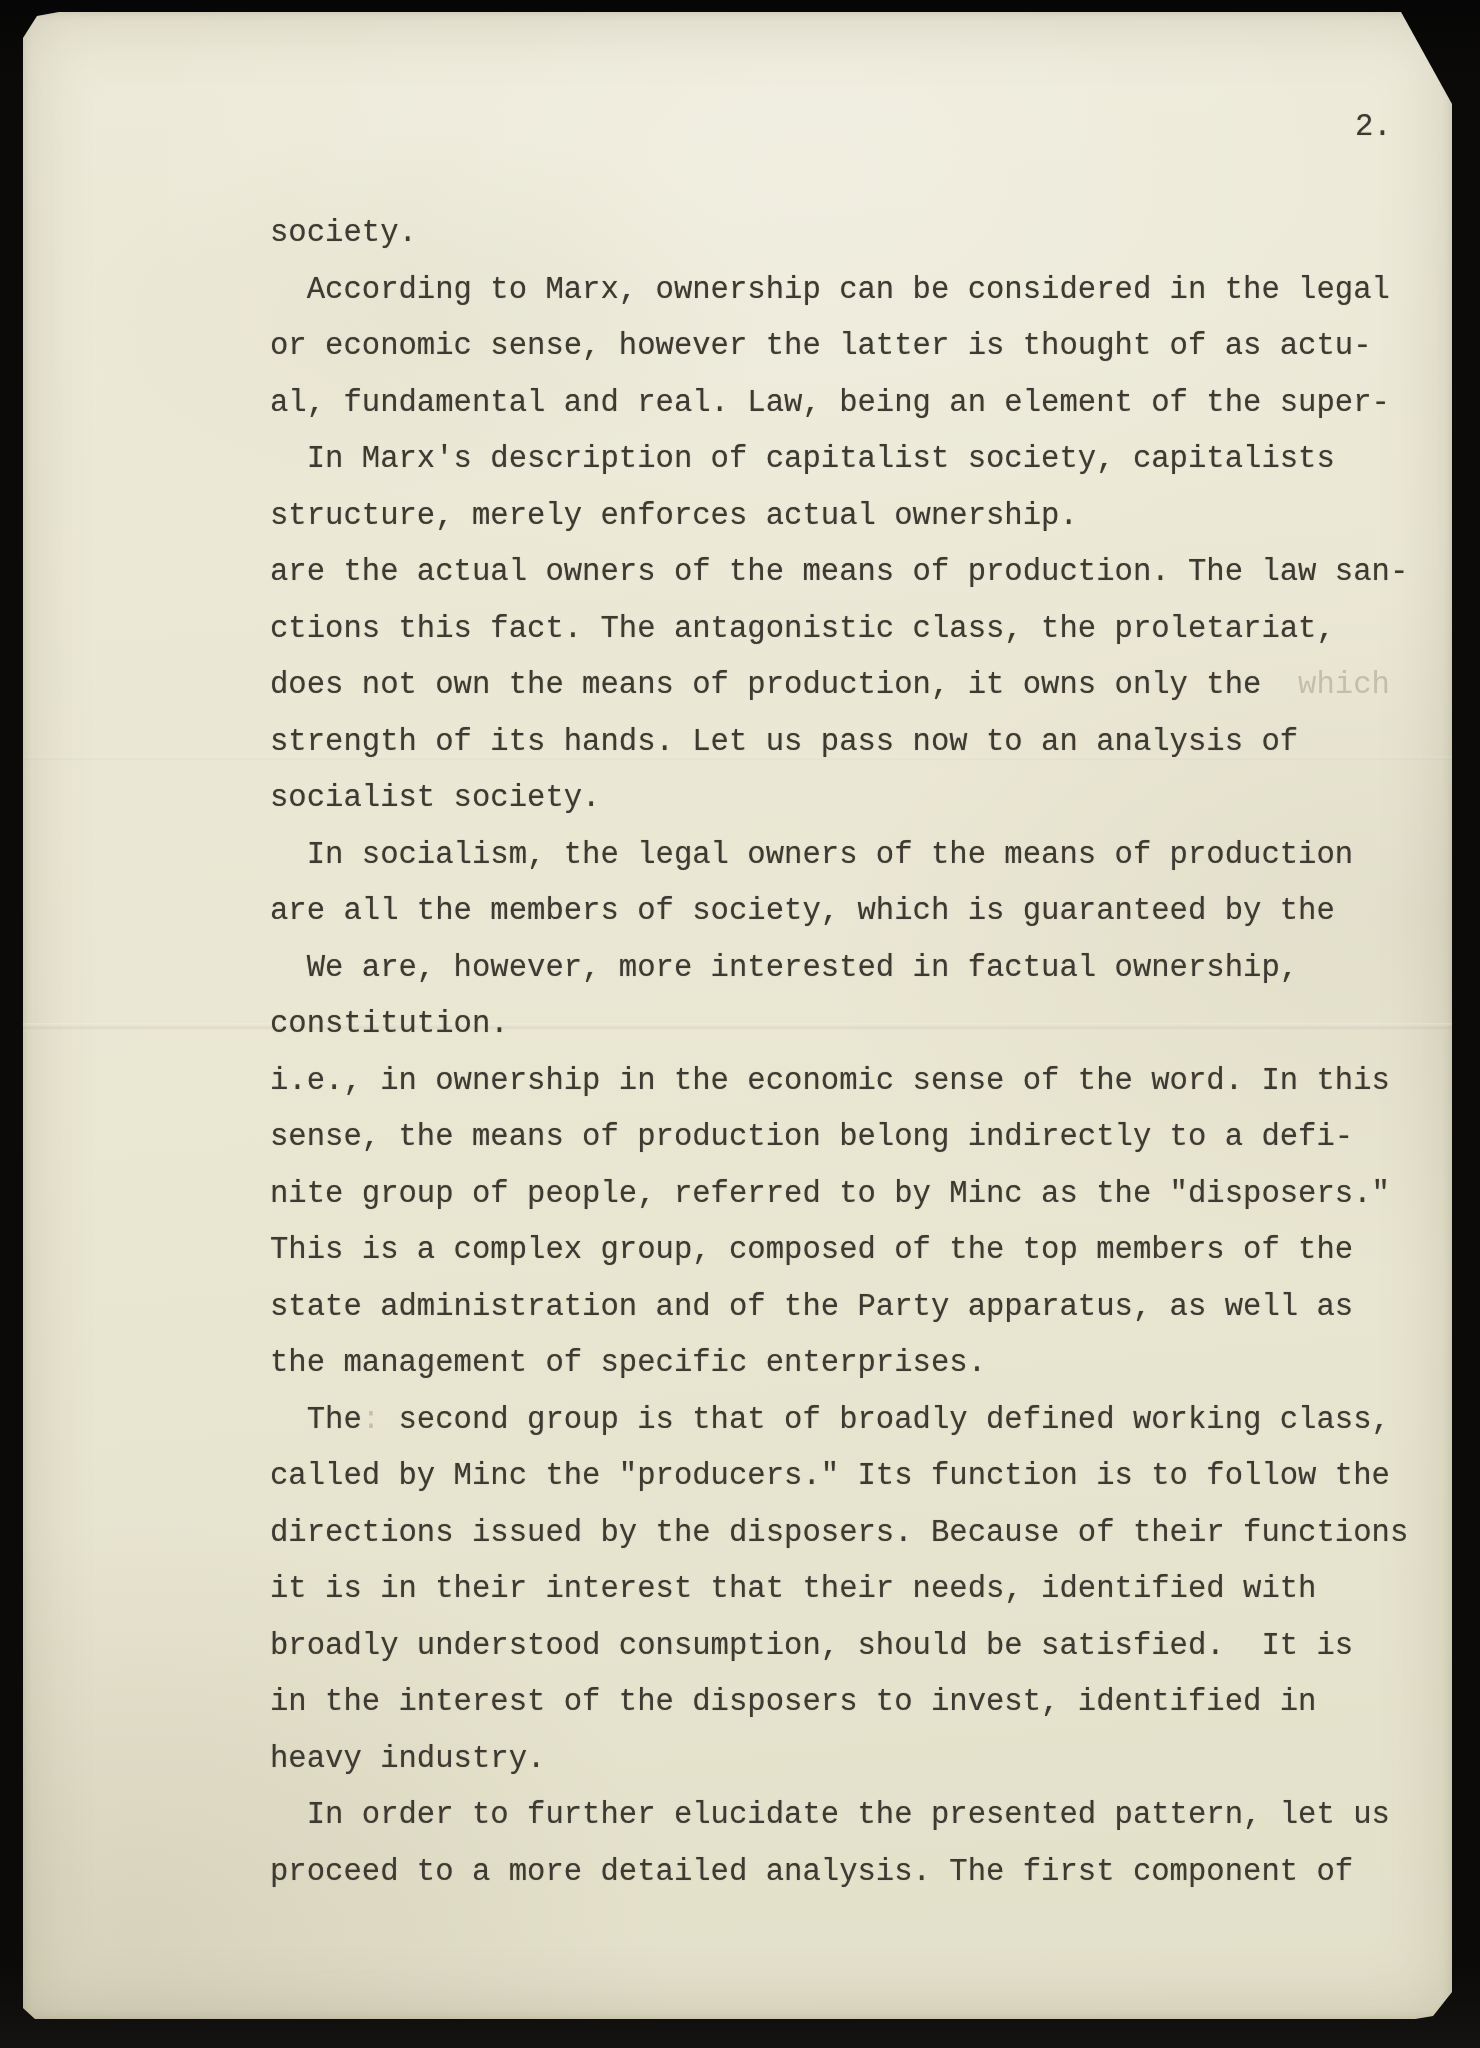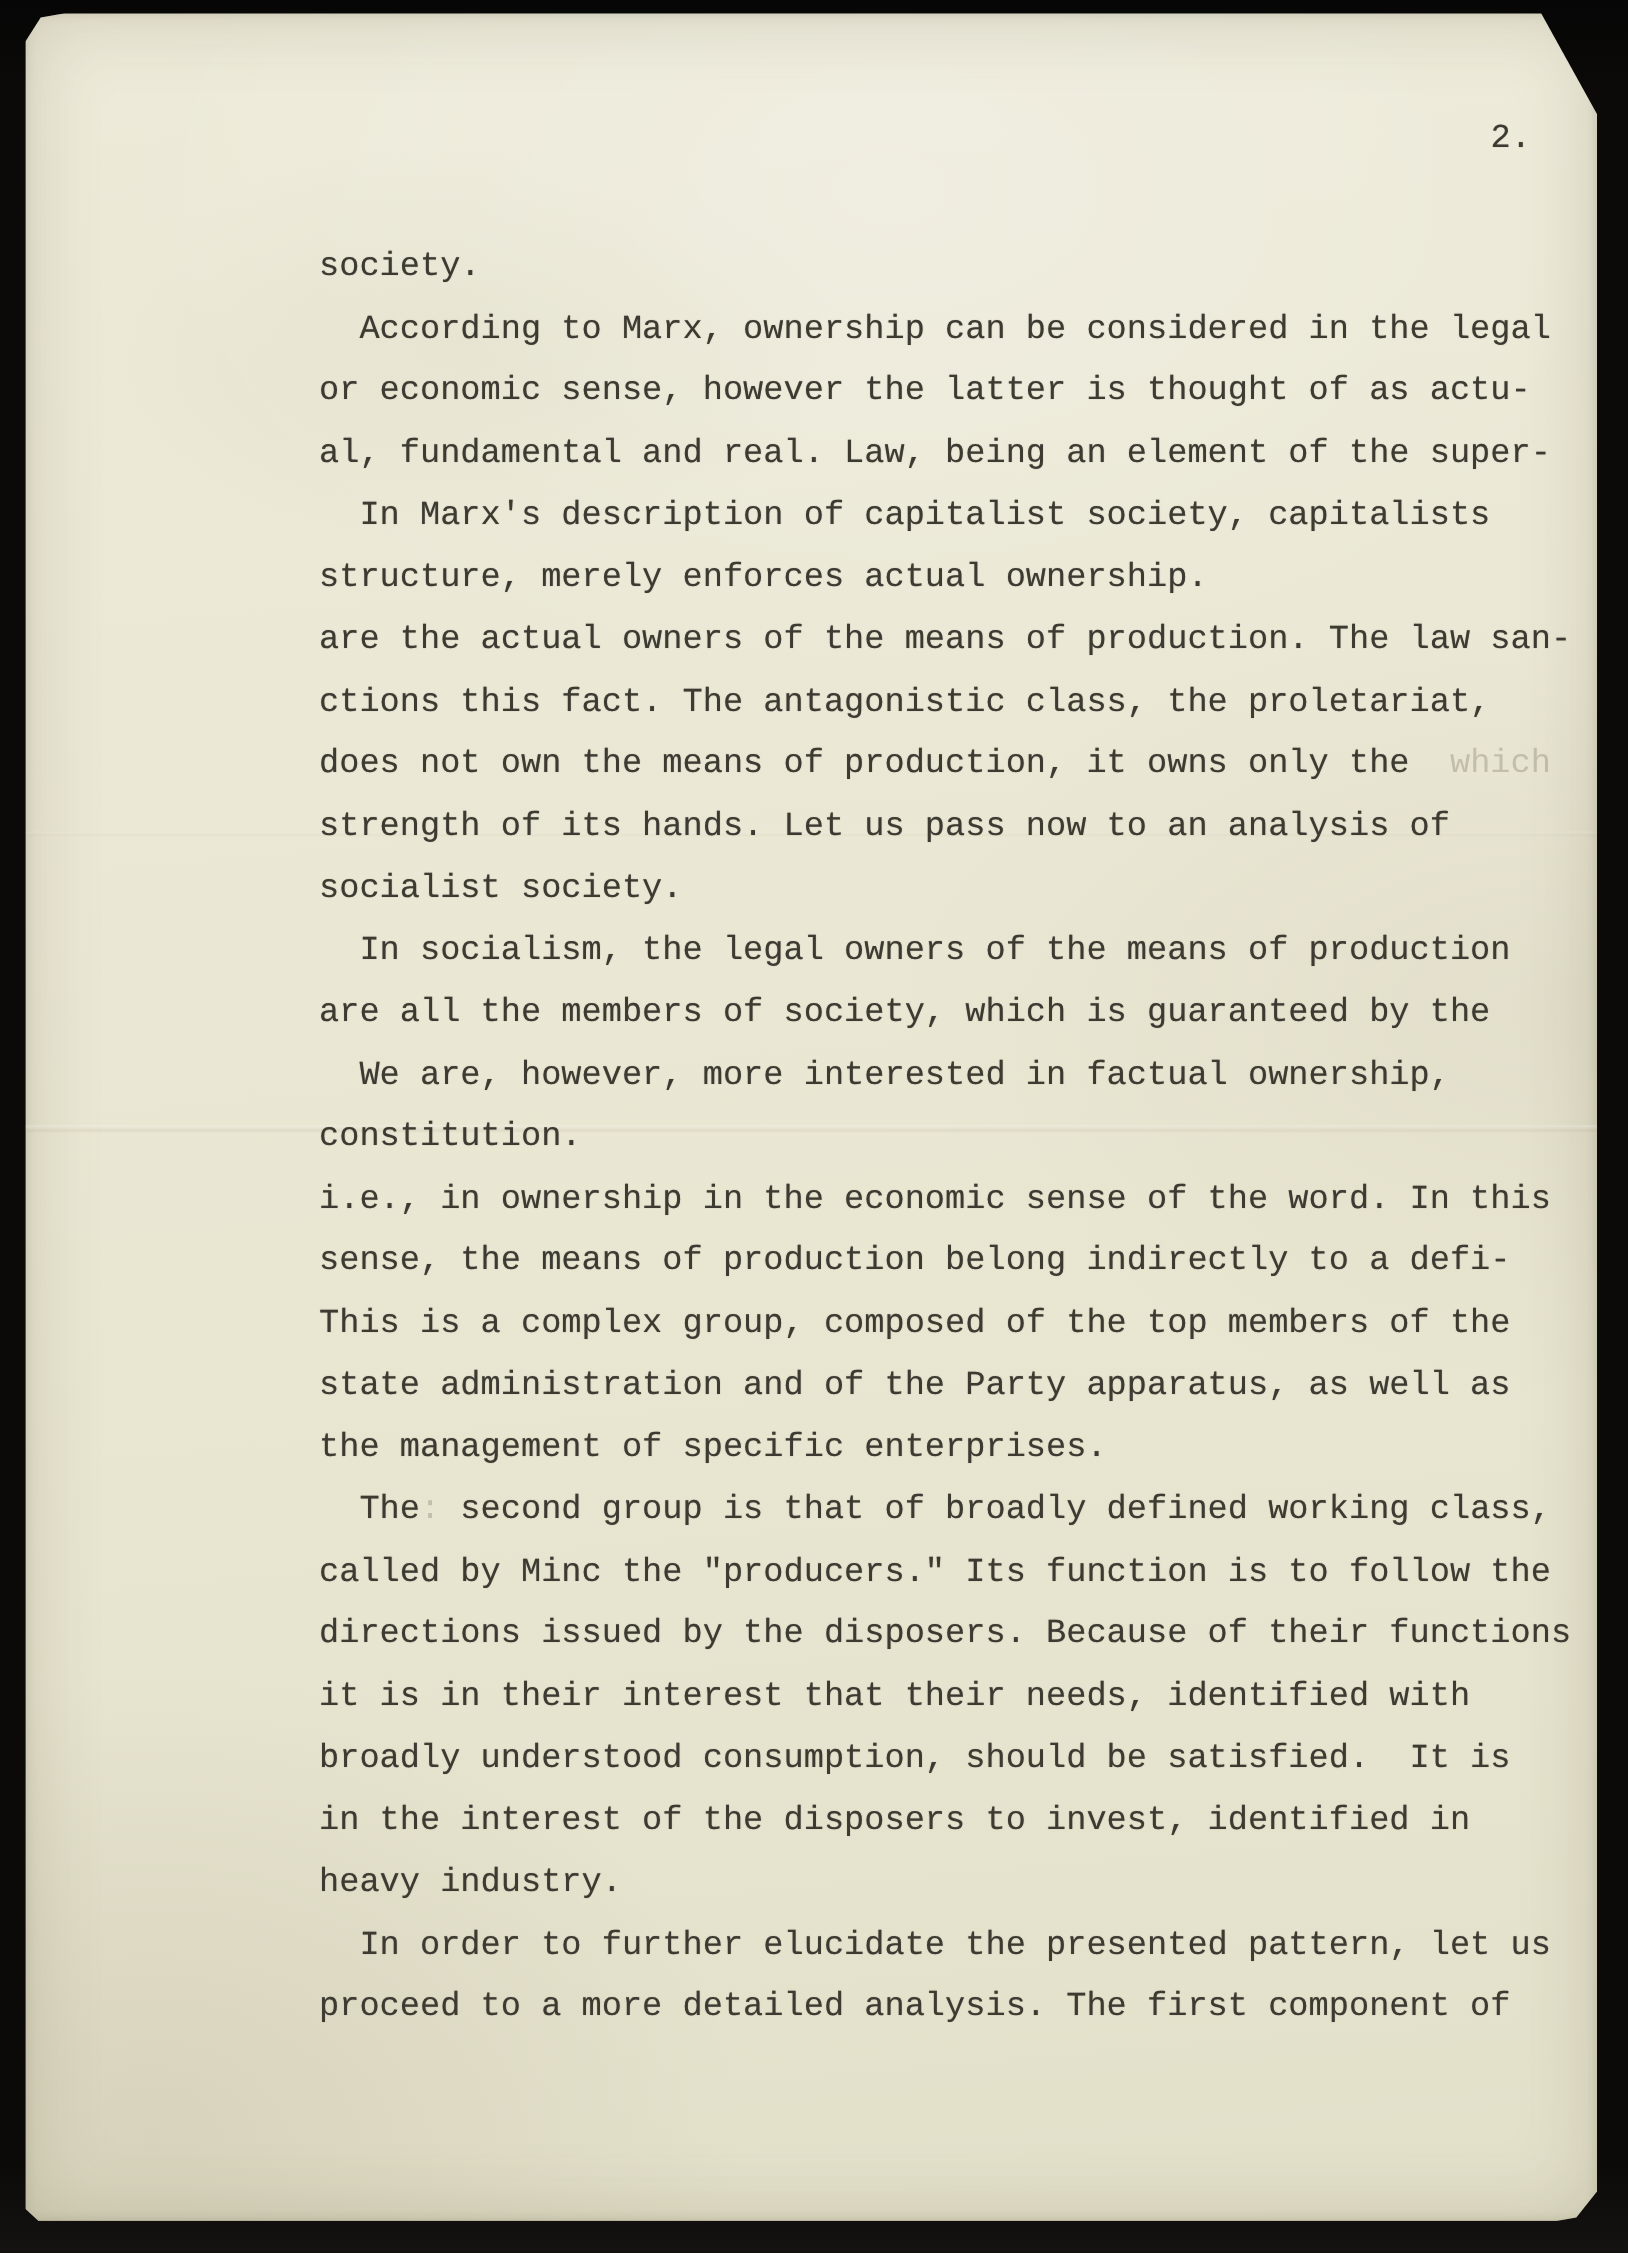--- a/index.html
+++ b/index.html
@@ -72,23 +72,22 @@
     text-shadow: 0 0 1px rgba(61,58,50,0.45);
   }
   .page-number {
     position: absolute;
     left: 1332px;
     top: 87px;
   }
   .typewriter {
     position: absolute;
     left: 247px;
-    top: 203px;
+    top: 193px;
     width: 1170px;
-    margin-left: 20px;
   }
   .line {
     white-space: pre;
   }
   .ghost {
     color: var(--ghost-ink);
     opacity: 0.34;
     text-shadow: none;
   }
 </style>
@@ -111,20 +110,21 @@
         <div class="line"><span>ctions this fact. The antagonistic class, the proletariat,</span></div>
         <div class="line"><span>does not own the means of production, it owns only the</span><span class="ghost">  which</span></div>
         <div class="line"><span>strength of its hands. Let us pass now to an analysis of</span></div>
         <div class="line"><span>socialist society.</span></div>
         <div class="line"><span>  In socialism, the legal owners of the means of production</span></div>
         <div class="line"><span>are all the members of society, which is guaranteed by the</span></div>
         <div class="line"><span>  We are, however, more interested in factual ownership,</span></div>
         <div class="line"><span>constitution.</span></div>
         <div class="line"><span>i.e., in ownership in the economic sense of the word. In this</span></div>
         <div class="line"><span>sense, the means of production belong indirectly to a defi-</span></div>
+        <div class="line"><span>nite group of people, referred to by Minc as the "disposers."</span></div>
         <div class="line"><span>This is a complex group, composed of the top members of the</span></div>
         <div class="line"><span>state administration and of the Party apparatus, as well as</span></div>
         <div class="line"><span>the management of specific enterprises.</span></div>
         <div class="line"><span>  The</span><span class="ghost">:</span><span> second group is that of broadly defined working class,</span></div>
         <div class="line"><span>called by Minc the "producers." Its function is to follow the</span></div>
         <div class="line"><span>directions issued by the disposers. Because of their functions</span></div>
         <div class="line"><span>it is in their interest that their needs, identified with</span></div>
         <div class="line"><span>broadly understood consumption, should be satisfied.  It is</span></div>
         <div class="line"><span>in the interest of the disposers to invest, identified in</span></div>
         <div class="line"><span>heavy industry.</span></div>

